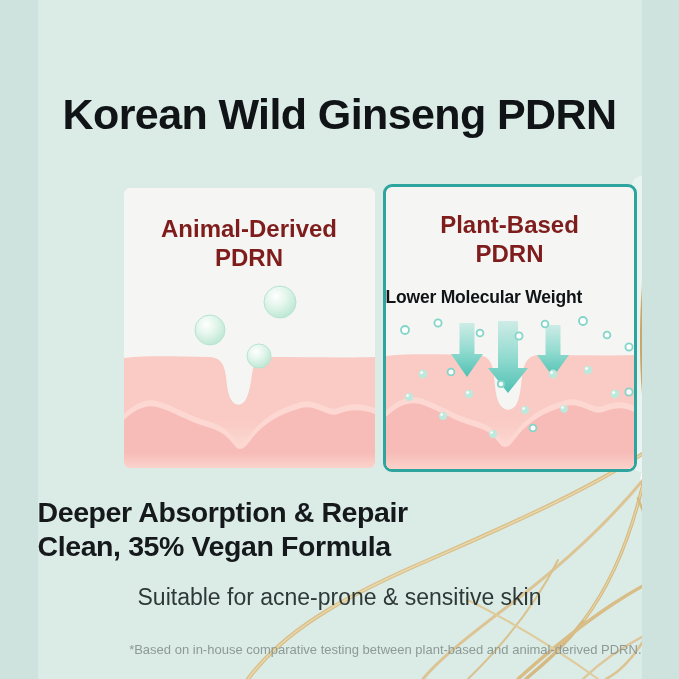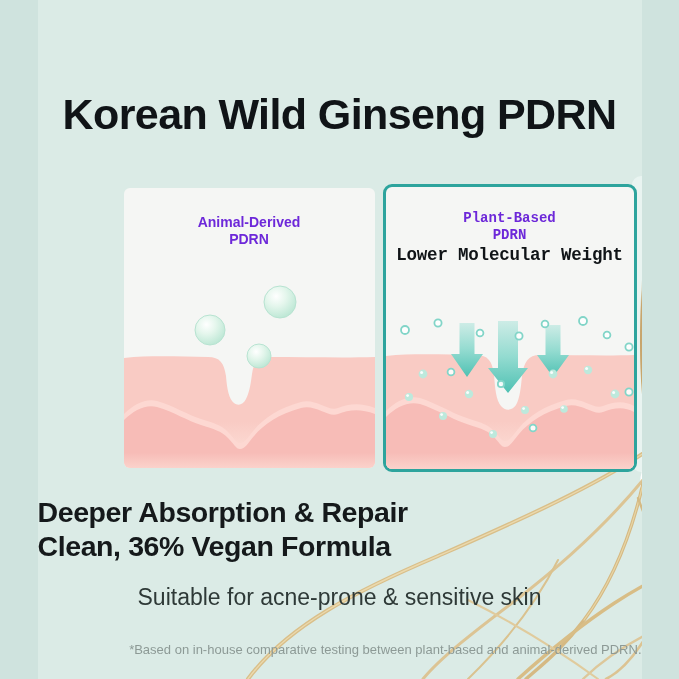--- a/index.html
+++ b/index.html
@@ -16,32 +16,32 @@
     text-align:center; font-size:43px; font-weight:bold;
     letter-spacing:-0.6px; color:#101417; z-index:3;
   }
   .panel {
     position:absolute; background:#f5f6f4; border-radius:6px;
     overflow:hidden; z-index:2;
   }
   .panel-left { left:86px; top:188px; width:251px; height:280px; }
   .panel-right {
     left:345px; top:184px; width:254px; height:288px;
-    border:3px solid #2da49d; border-radius:9px;font-family:Liberation Mono, monospace;
+    border:3px solid #2da49d; border-radius:9px;
   }
   .panel-heading {
     position:relative; z-index:2; text-align:center;
-    font-weight:bold; font-size:14px; line-height:1.22; color:#6d28d9;
+    font-weight:bold; font-size:24px; line-height:1.22; color:#7f1d1d;
   }
   .panel-left .panel-heading { margin-top:26px; }
   .panel-right .panel-heading { margin-top:23px; }
   .sub-heading {
-    position:relative; z-index:2; text-align:center;
+    position:relative; z-index:2; text-align:left;
     font-weight:bold; font-size:17.5px; letter-spacing:-0.2px;
-    color:#101417; margin-top:1px;
+    color:#101417; margin-top:18px;
   }
   .skin-svg { position:absolute; left:0; top:0; z-index:1; }
   .benefits {
     position:absolute; top:495px; left:0; width:100%; z-index:3;
     text-align:left; font-weight:bold; font-size:28.5px;
     line-height:1.2; letter-spacing:-0.4px; color:#15191b;
   }
   .suitability {
     position:absolute; top:584px; left:0; width:100%; z-index:3;
     text-align:center; font-size:23px; color:#2e3937;
@@ -239,18 +239,18 @@
             <circle cx="137.6" cy="221.6" r="1.4"></circle>
           <circle cx="21.6" cy="208.6" r="1.4"></circle>
             <circle cx="176.6" cy="220.6" r="1.4"></circle>
         </g>
       </g>
     </svg>
   </div>
 
   <div class="benefits">
     <div>Deeper Absorption &amp; Repair</div>
-    <div>Clean, 36% Vegan Formula</div>
+    <div>Clean, 35% Vegan Formula</div>
   </div>
   <div class="suitability">Suitable for acne-prone &amp; sensitive skin</div>
   <div class="footnote">*Based on in-house comparative testing between plant-based and animal-derived PDRN.</div>
 
 </div>
 
 </body></html>

